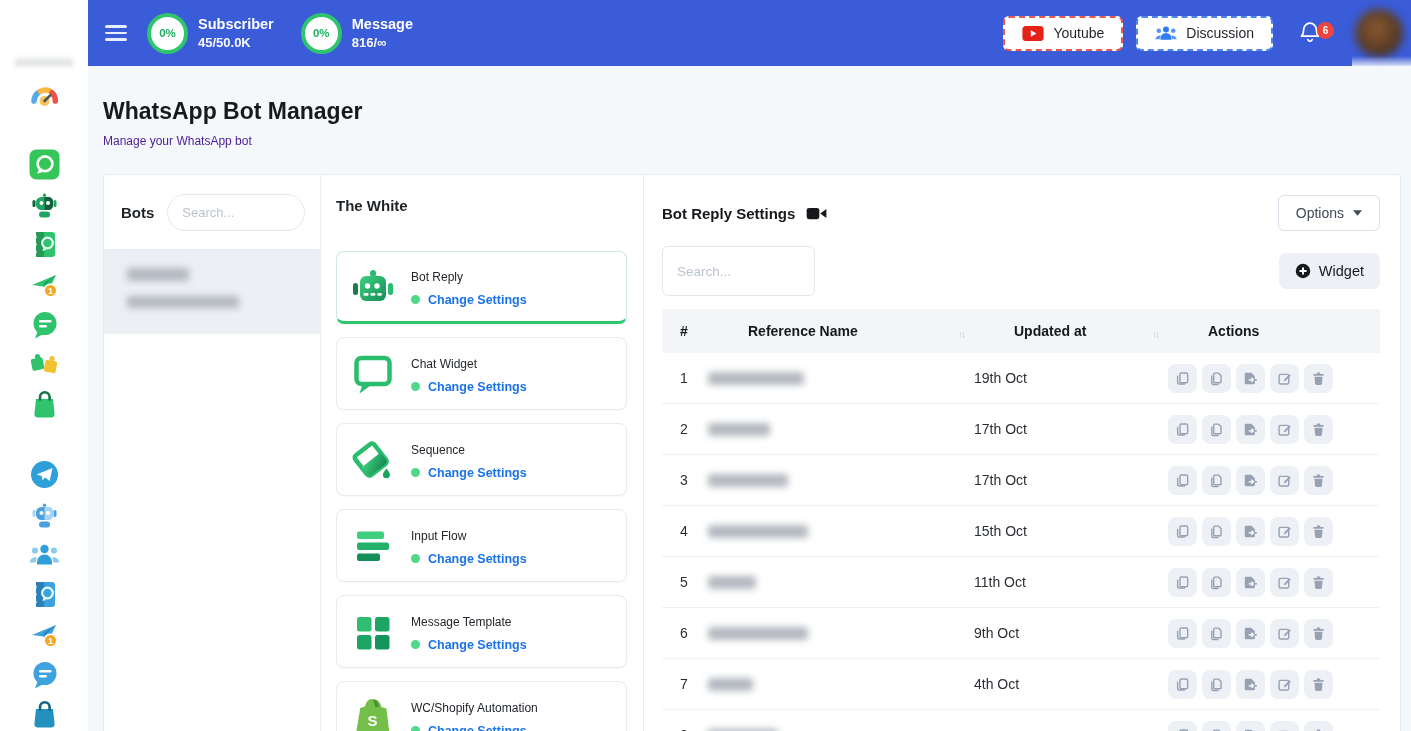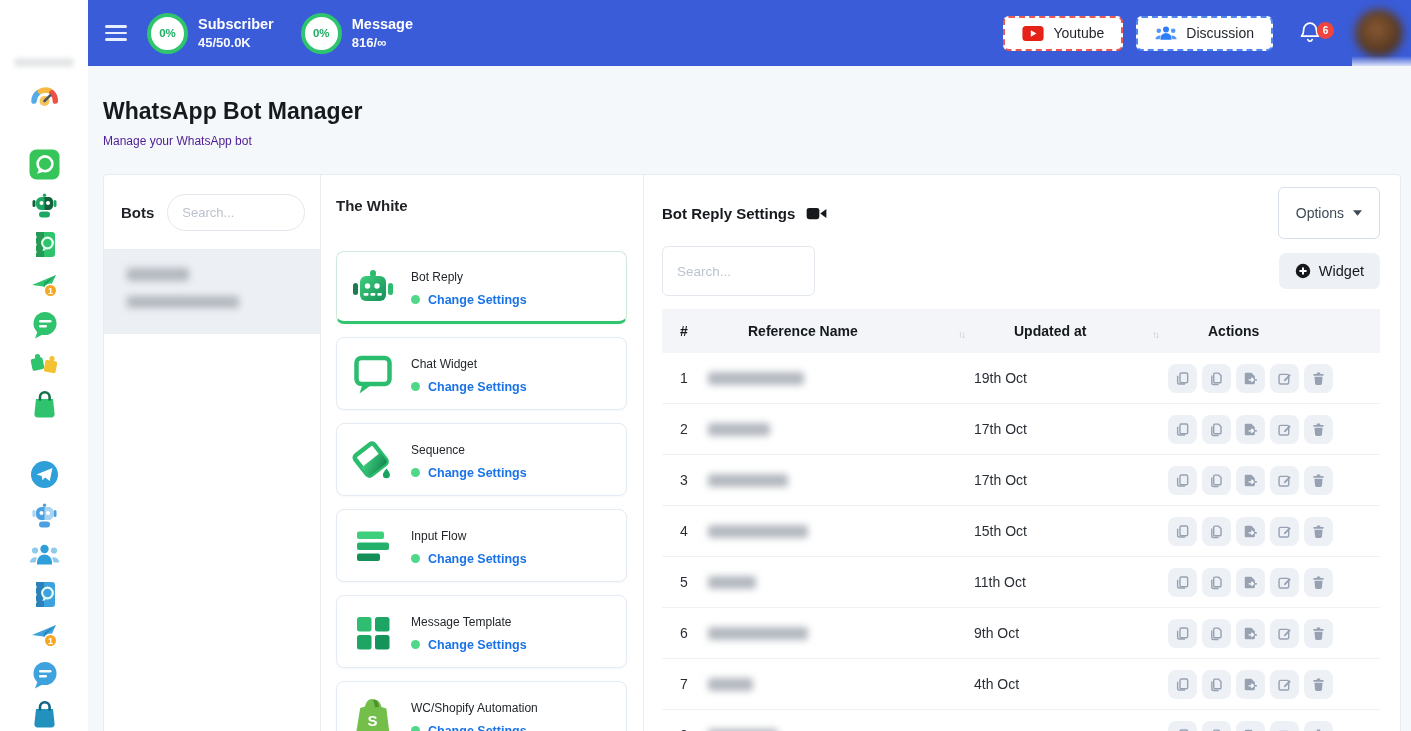--- a/index.html
+++ b/index.html
@@ -63,21 +63,21 @@
   .bc-title { font-size:12px; font-weight:400; color:#23272c; }
   .bc-link { display:flex; align-items:center; gap:8px; margin-top:8px; cursor:pointer; }
   .bc-dot { width:9px; height:9px; border-radius:50%; background:#50d88a; }
   .bc-link-text { font-size:12.5px; font-weight:bold; color:#1a73e8; }
 
   
   .col3 { padding:20px 20px 0 18px; overflow:hidden; }
   .rp-head { display:flex; align-items:center; height:36px; }
   .rp-title { font-size:15px; font-weight:bold; color:#16191d; }
   .cam { width:21px; height:15px; margin-left:11px; }
-  .options-btn { margin-left:auto; height:52px; border:1px solid #d8dfe8; border-radius:6px; background:#fff; display:flex; align-items:center; gap:9px; padding:0 17px; font-size:14px; color:#3f4a56; cursor:pointer; }
+  .options-btn { margin-left:auto; height:36px; border:1px solid #d8dfe8; border-radius:6px; background:#fff; display:flex; align-items:center; gap:9px; padding:0 17px; font-size:14px; color:#3f4a56; cursor:pointer; }
   .rp-toolbar { display:flex; align-items:flex-start; margin-top:15px; }
   .rp-search { width:153px; height:50px; border:1px solid #e3e8ee; border-radius:6px; padding:0 14px; font-size:13.5px; outline:none; font-family:inherit; }
   .rp-search::placeholder { color:#bcc3cd; }
   .create-btn { margin-left:auto; margin-top:7px; height:36px; background:#edf1f6; border:none; border-radius:7px; display:flex; align-items:center; gap:8px; padding:0 16px; font-size:14.5px; color:#15181c; cursor:pointer; font-family:inherit; }
   .create-btn svg { width:16px; height:16px; }
 
   .table { margin-top:13px; }
   .thead { display:grid; grid-template-columns:46px 266px 194px 1fr; background:#f3f5f9; height:44px; align-items:center; font-size:14px; font-weight:bold; color:#15181c; }
   .th { display:flex; align-items:center;padding-left:40px; }
   .sort { margin-left:auto; margin-right:10px; font-size:10px; color:#c0c7d2; letter-spacing:-2px; align-self:flex-start; margin-top:6px; font-weight:normal; }

